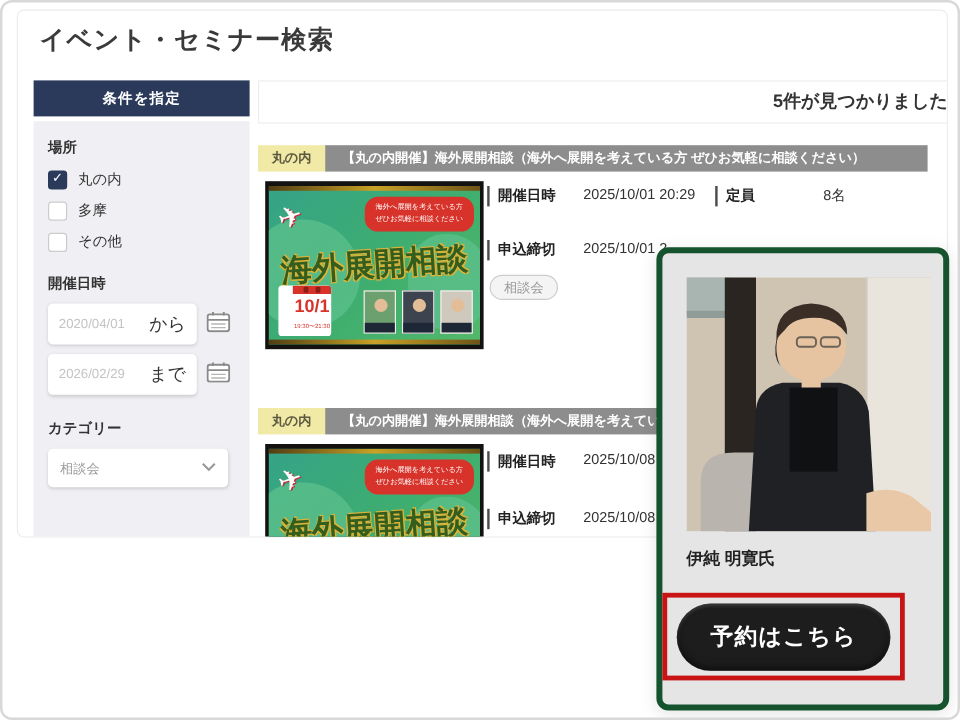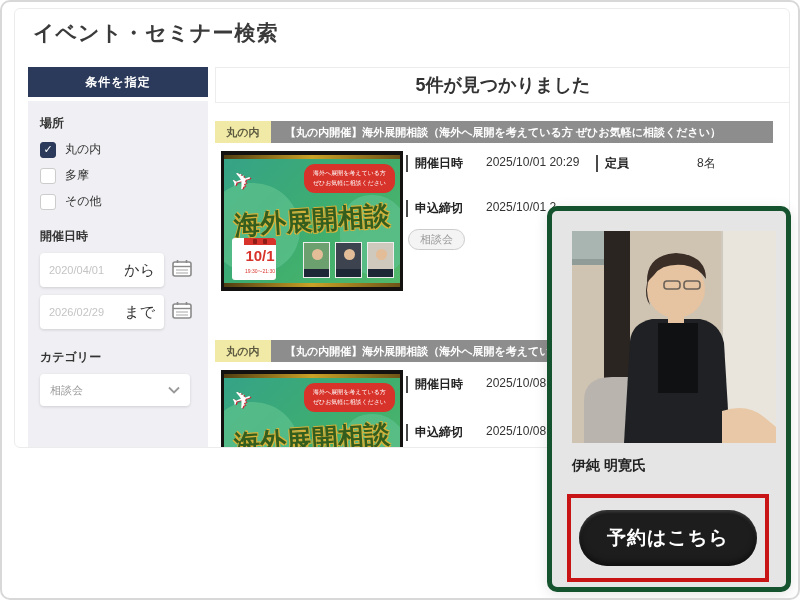--- a/index.html
+++ b/index.html
@@ -23,21 +23,21 @@
   .checkbox.checked .check { display:block; }
   .date-row { display:flex; align-items:center; gap:8px; margin:8px 0; }
   .date-input { width:124px; height:34px; background:#fff; border-radius:4px; box-shadow:0 1px 3px rgba(0,0,0,.14); display:flex; align-items:center; padding:0 9px; }
   .date-val { color:#c4c4c4; font-size:11px; flex:1; }
   .date-suffix { color:#333; font-size:15px; }
   .cal-icon { flex:0 0 auto; }
   .select { width:150px; height:32px; background:#fff; border-radius:4px; box-shadow:0 1px 3px rgba(0,0,0,.14); display:flex; align-items:center; padding:0 10px; font-size:11px; color:#9a9a9a; margin-top:2px; }
   .select .sel-val { flex:1; }
 
   
-  .results-bar { position:absolute; left:200px; top:58px; width:576px; height:36px; background:#fff; border:1px solid #ededed; text-align:center; line-height:34px; font-size:18px; font-weight:bold; color:#333; }
+  .results-bar { position:absolute; left:200px; top:58px; width:576px; height:36px; background:#fff; border:1px solid #ededed; text-align:right; line-height:34px; font-size:15px; font-weight:bold; color:#333; }
   .event-card { position:absolute; left:200px; width:558px; }
   .card-1 { top:112px; }
   .card-2 { top:331px; }
   .card-header { display:flex; height:22px; }
   .area-tag { width:56px; background:#f1e9a6; color:#5c5a40; font-size:11px; font-weight:bold; text-align:center; line-height:22px; flex:0 0 56px; }
   .title-bar { flex:1; background:#8d8d8d; color:#fff; font-size:11px; font-weight:600; line-height:22px; padding-left:14px; white-space:nowrap; overflow:hidden; }
   .card-body { position:relative; height:152px; }
 
   
   .banner { position:absolute; left:6px; top:8px; width:182px; height:140px; background:#141210; padding:4px 3px; }
@@ -62,32 +62,32 @@
   .thumb:after { content:""; position:absolute; left:0; right:0; bottom:0; height:8px; background:#1d2736; }
   .thumb:before { content:""; position:absolute; left:8px; top:6px; width:11px; height:11px; border-radius:50%; background:#e3bd97; }
   .thumb-1 { background:#6da06f; } .thumb-2 { background:#3d4450; } .thumb-3 { background:#cfc8bd; }
 
   
   .field { position:absolute; display:flex; align-items:flex-start; }
   .field-label { border-left:2px solid #4a4a4a; padding-left:7px; font-weight:bold; font-size:12px; color:#222; width:66px; flex:0 0 66px; }
   .field-value { font-size:12px; color:#333; margin-left:14px; white-space:nowrap; }
   .pos-r1 { left:191px; top:12px; }
   .pos-cap { left:381px; top:12px; }
-  .pos-cap .field-value { margin-left:35px; }
+  .pos-cap .field-value { margin-left:24px; }
   .pos-r2 { left:191px; top:57px; }
   .pos-tag { position:absolute; left:193px; top:86px; }
   .pill { display:inline-block; border:1px solid #ccc; background:#f4f4f4; color:#999; font-size:11px; padding:2px 11px; border-radius:12px; }
   .card-2 .pos-r1 { top:14px; }
   .card-2 .pos-r2 { top:62px; }
 
   
   .popup { position:absolute; left:545px; top:204px; width:244px; height:386px; background:#e5e5e5; border:5px solid #14532d; border-radius:10px; box-shadow:0 3px 14px rgba(0,0,0,.10); z-index:10; }
   .photo { position:absolute; left:20px; top:20px; width:204px; height:212px; overflow:hidden; }
   .person-name { position:absolute; left:20px; top:246px; font-size:14px; font-weight:bold; color:#222; }
-  .red-box { position:absolute; left:15px; top:283px; width:202px; height:88px; border:4px solid #c81414; display:flex; align-items:center; justify-content:center; }
+  .red-box { position:absolute; left:0; top:283px; width:202px; height:73px; border:4px solid #c81414; display:flex; align-items:center; justify-content:center; }
   .reserve-btn { width:178px; height:56px; background:#1d1d1d; border:none; border-radius:28px; color:#fff; font-size:19px; font-weight:bold; letter-spacing:1px; font-family:inherit; cursor:pointer; box-shadow:inset 0 -3px 6px rgba(0,0,0,.5), inset 0 2px 3px rgba(255,255,255,.15); }
 </style>
 </head>
 <body>
 
 <div class="frame">
 
   <div class="page-card">
     <div class="page-title">イベント・セミナー検索</div>
 

